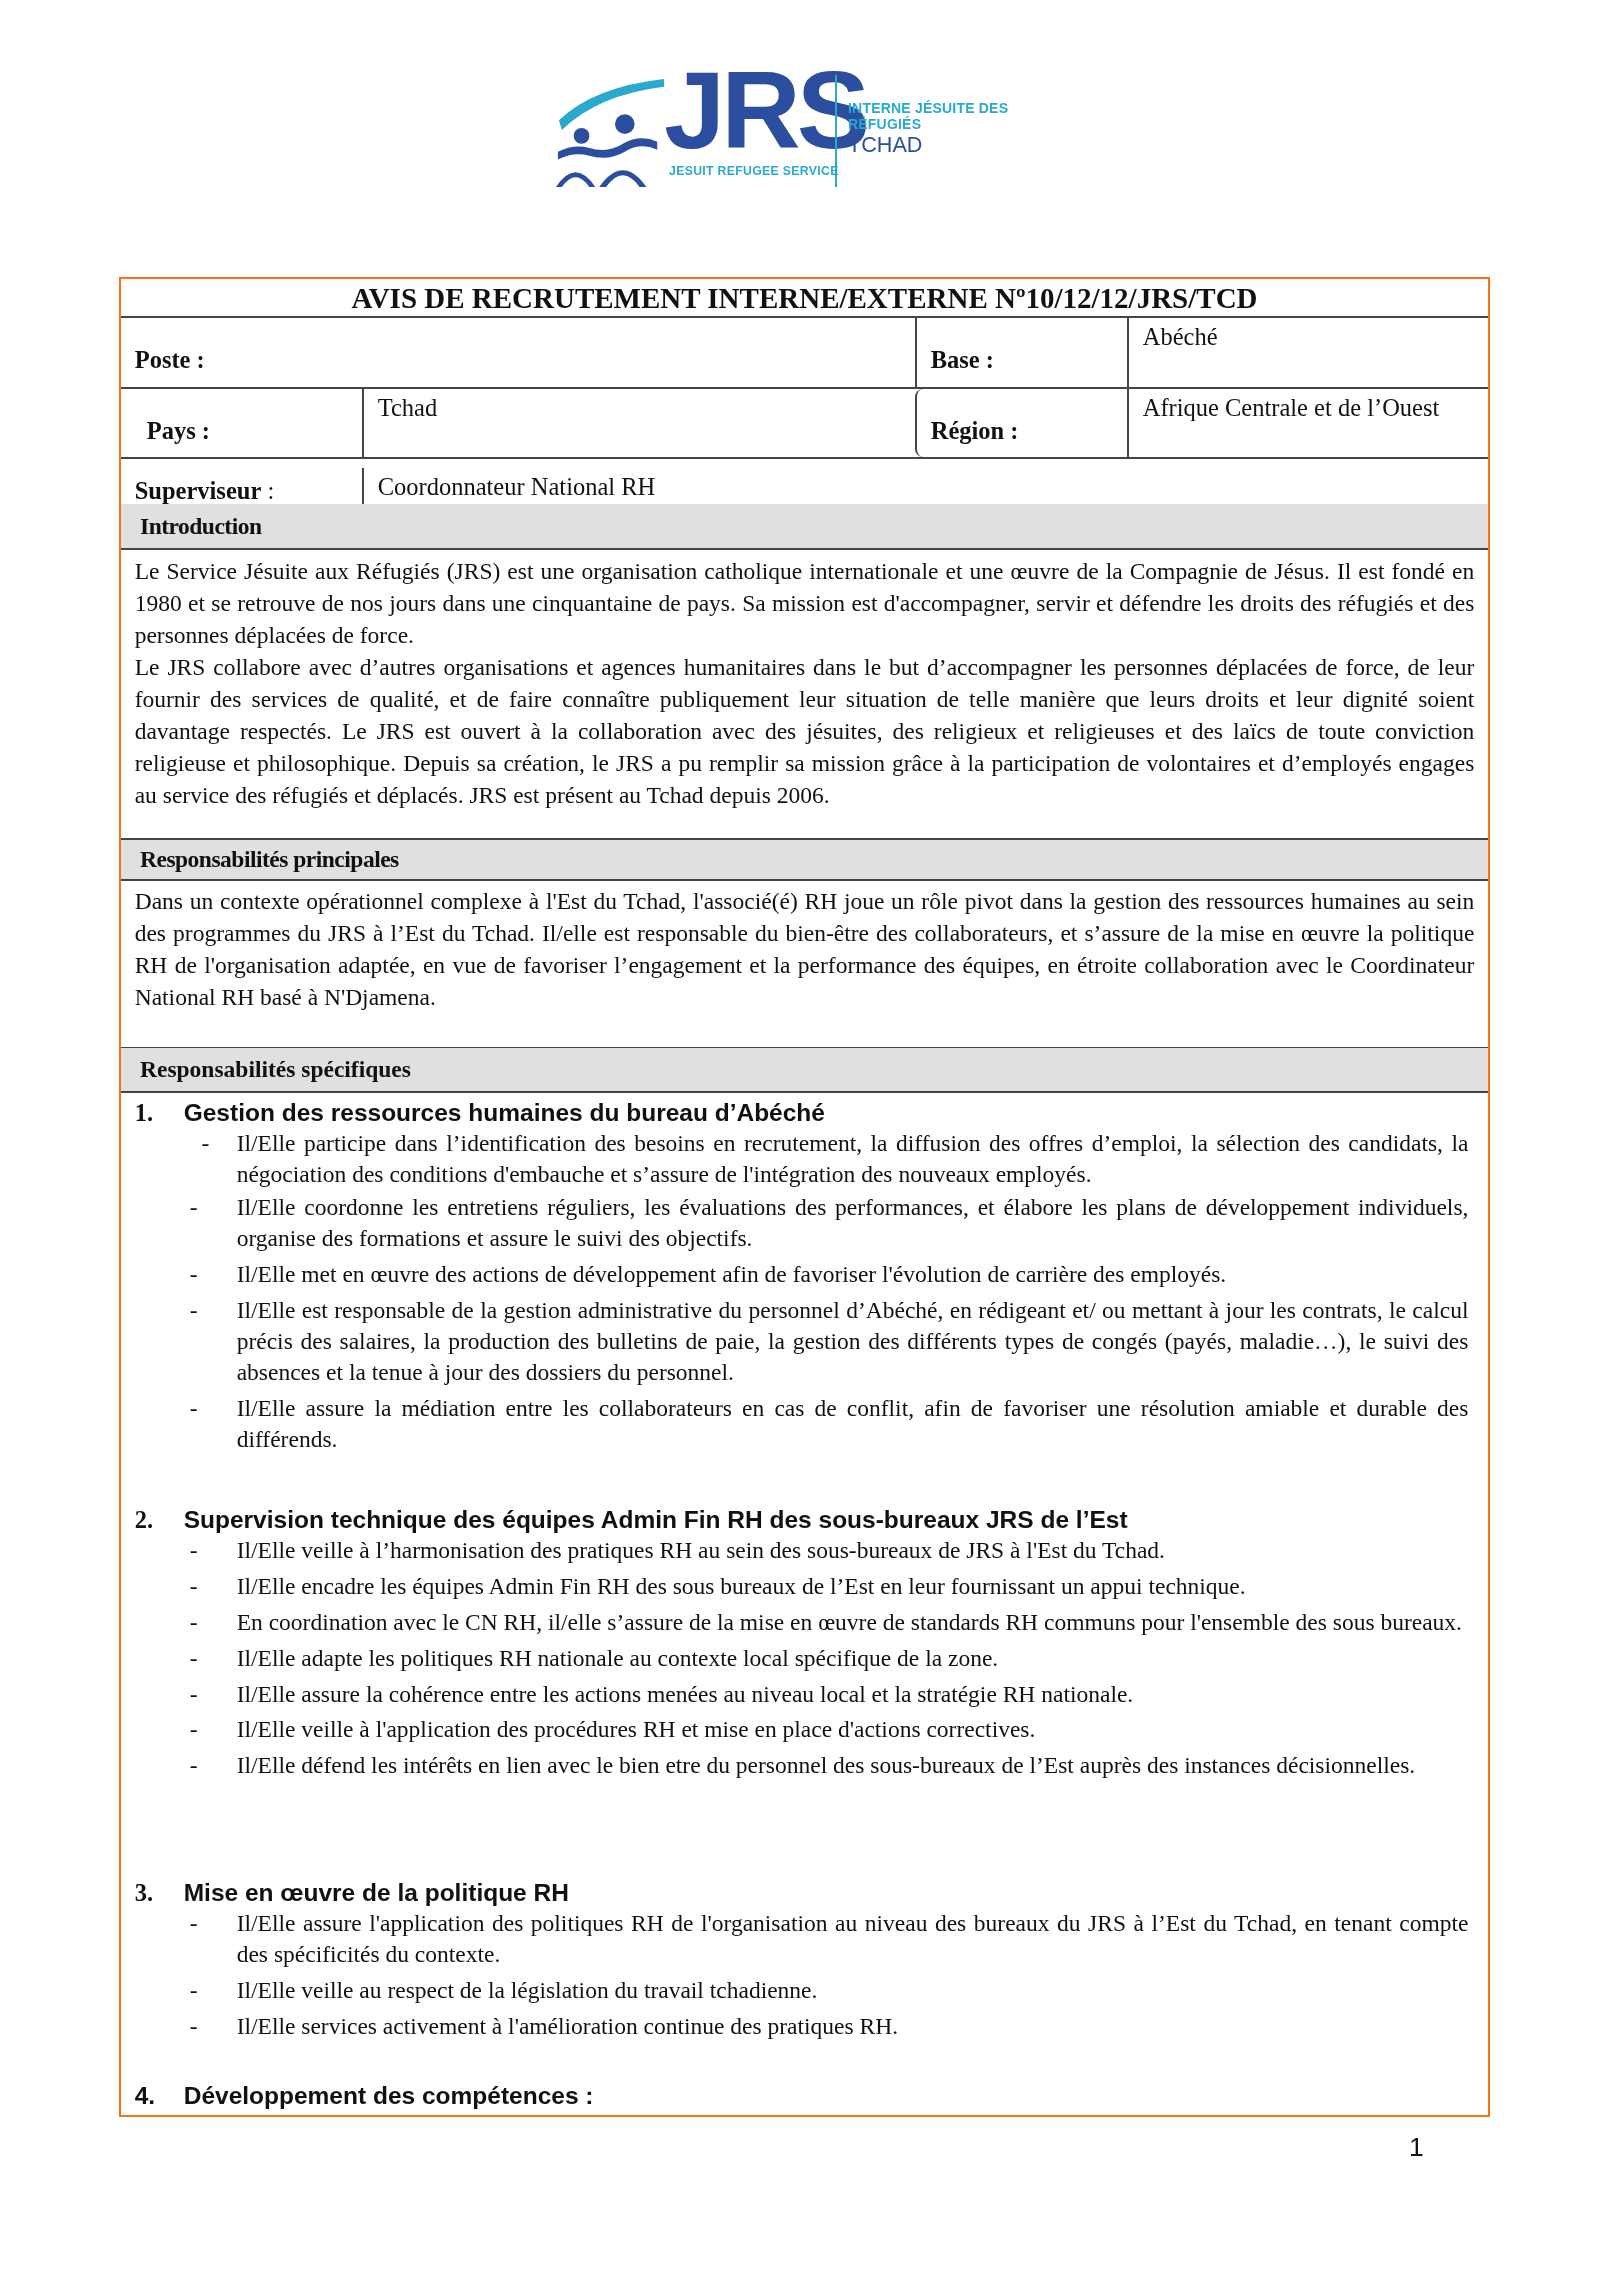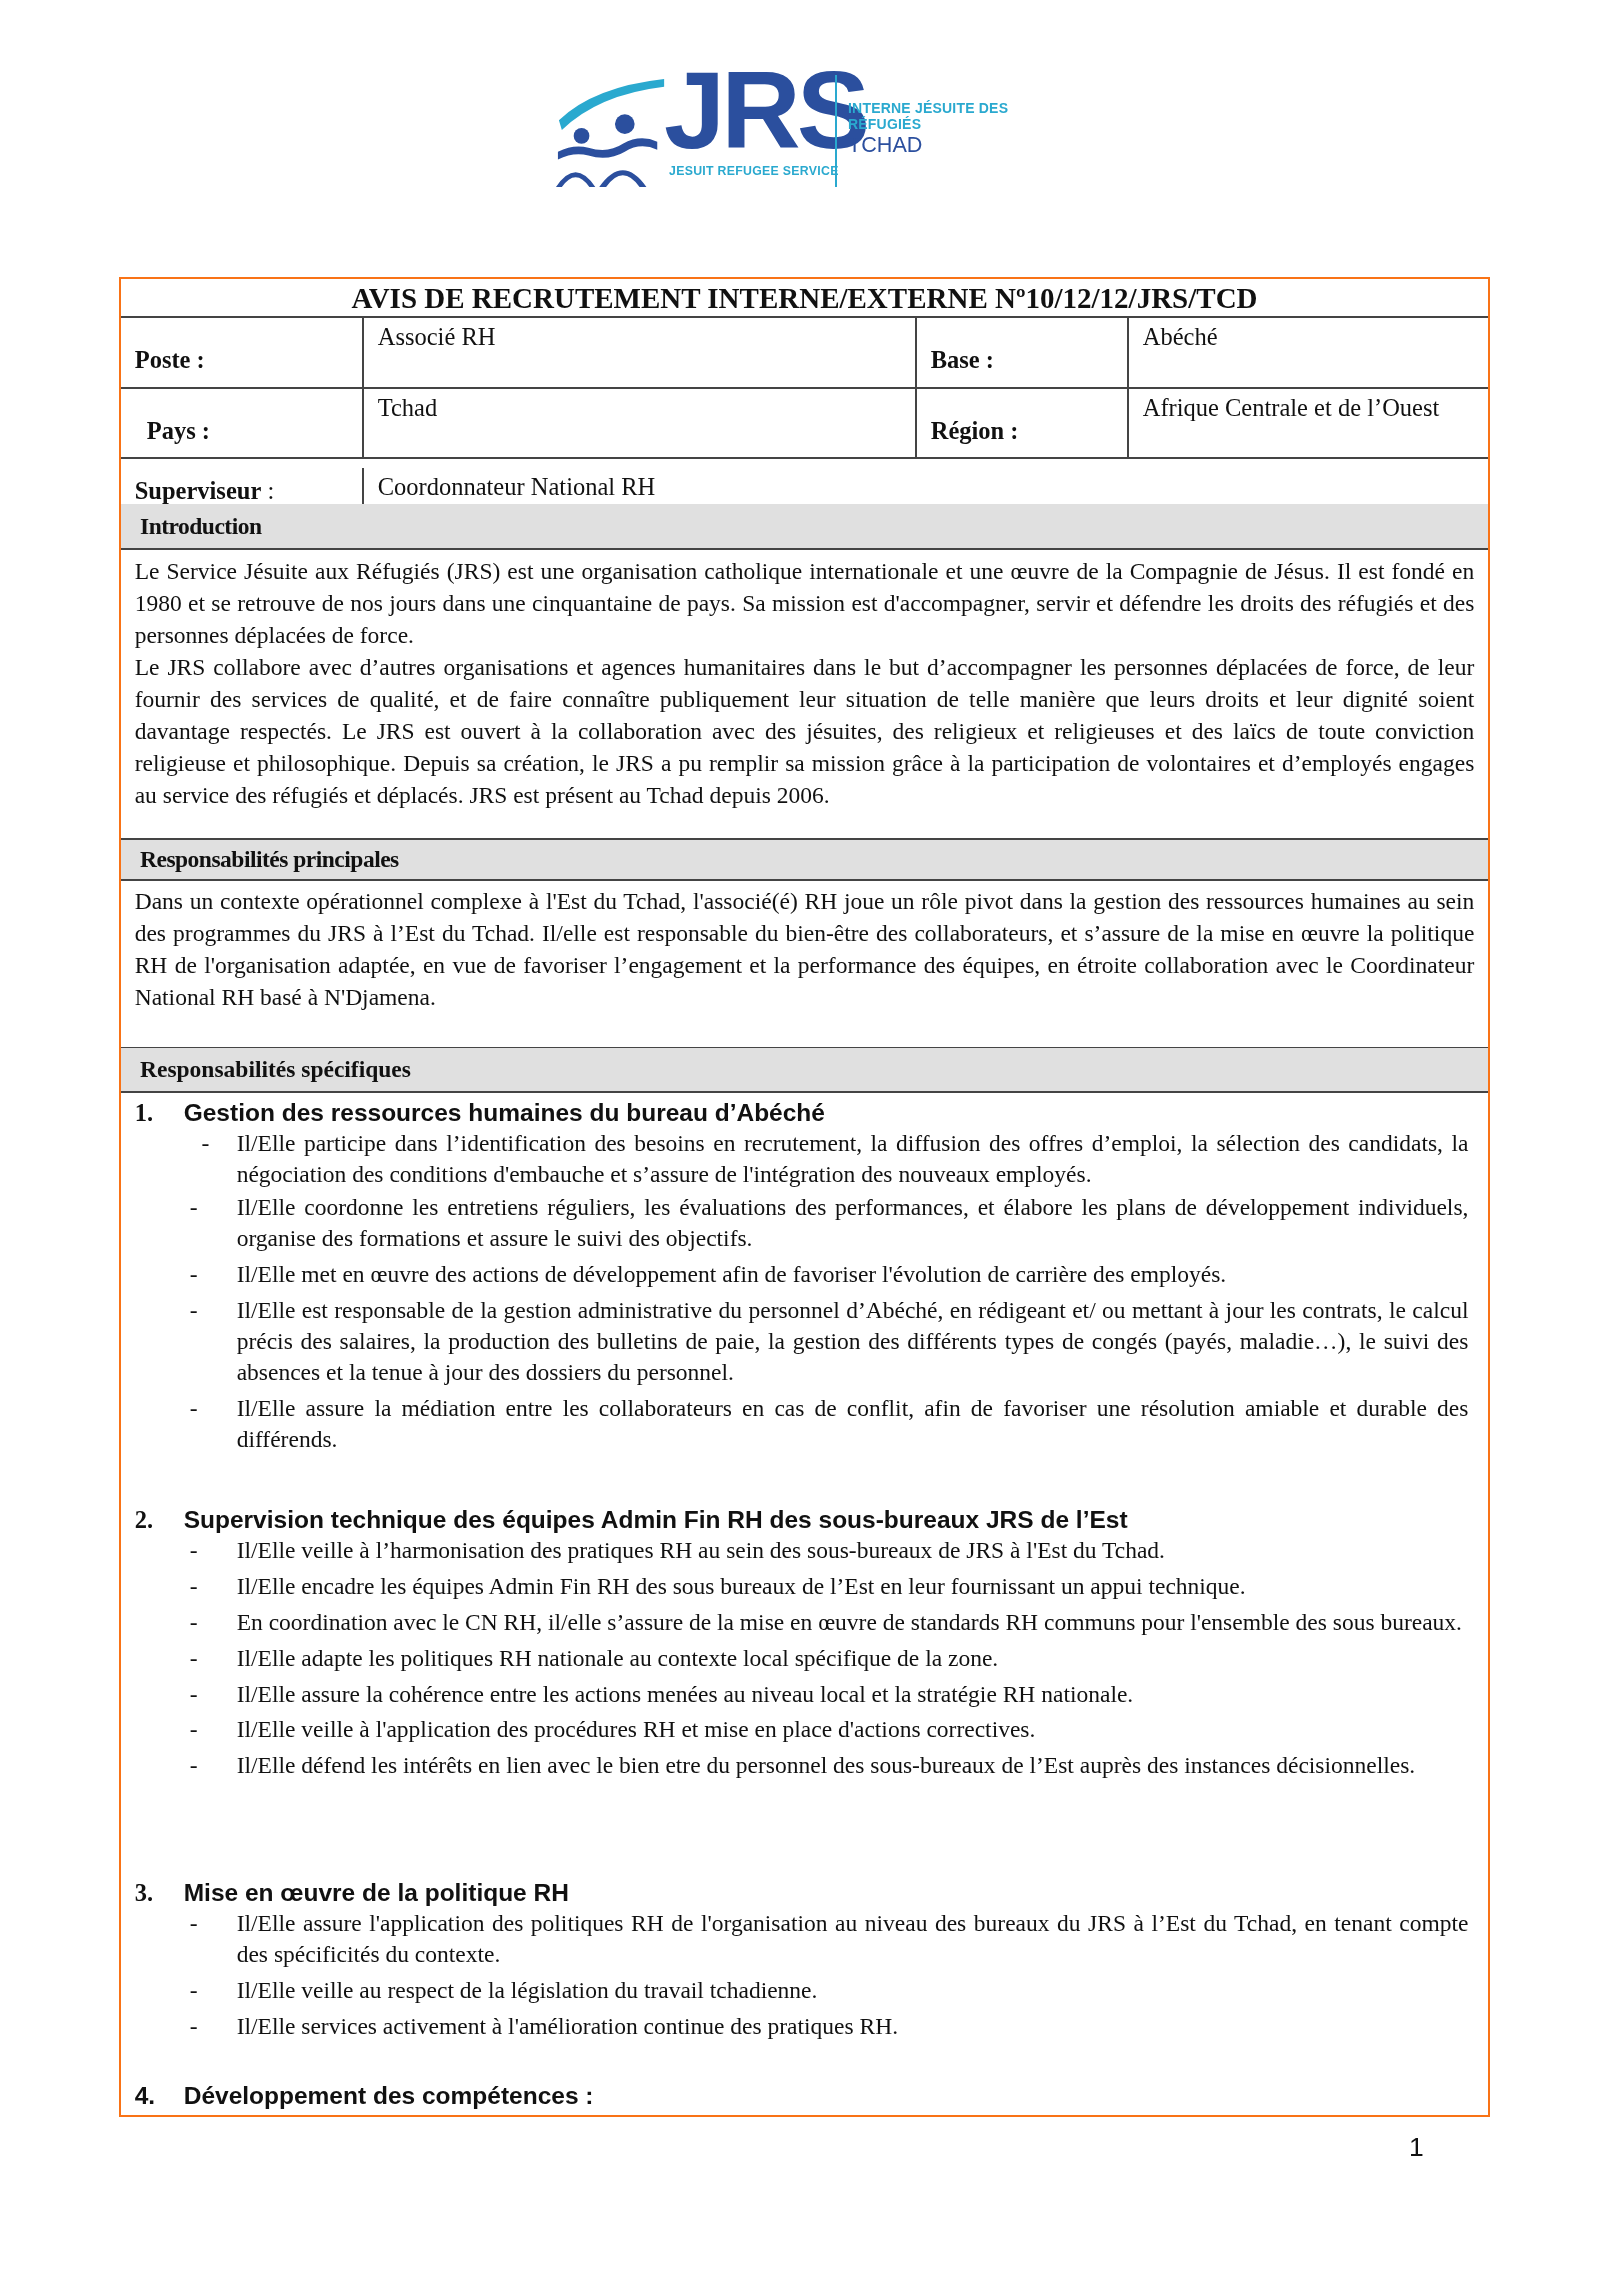--- a/index.html
+++ b/index.html
@@ -54,29 +54,28 @@
   <div class="tag1" style="color:#2aa9cf;">INTERNE JÉSUITE DES RÉFUGIÉS</div>
   <div class="tag2" style="color:#2b4f9e;">TCHAD</div>
 </div>
 
 <div class="frame">
 
   <div class="row title">AVIS DE RECRUTEMENT INTERNE/EXTERNE Nº10/12/12/JRS/TCD</div>
 
   <div class="row" style="top:39px;height:71px;">
     <div class="cell lbl" style="left:0;width:241px;">Poste :</div>
-    <div class="cell vline" style="left:241px;width:553px;">Associé RH</div>
     <div class="cell lbl vline" style="left:794px;width:212px;">Base :</div>
     <div class="cell vline" style="left:1006px;width:424px;">Abéché</div>
   </div>
 
   <div class="row" style="top:110px;height:70px;">
     <div class="cell lbl" style="left:12px;width:241px;">Pays :</div>
     <div class="cell vline" style="left:241px;width:553px;">Tchad</div>
-    <div class="cell lbl vline" style="left:794px;width:212px;">Région :</div>
+    <div class="cell lbl vline" style="left:794px;width:212px;border-radius:8px;">Région :</div>
     <div class="cell vline" style="left:1006px;width:362px;padding-right:19.6px;">Afrique Centrale et de l’Ouest</div>
   </div>
 
   <div class="row" style="top:189px;height:58px;">
     <div class="cell" style="left:0;width:241px;padding-top:7.8px;"><b>Superviseur</b><span> :</span></div>
     <div class="cell vline" style="left:241px;width:553px;">Coordonnateur National RH</div>
   </div>
 
   <div class="row shade hdr" style="top:225px;height:46px;line-height:44px;">Introduction</div>
   <div class="row body-text" style="top:272px;height:289px;">

